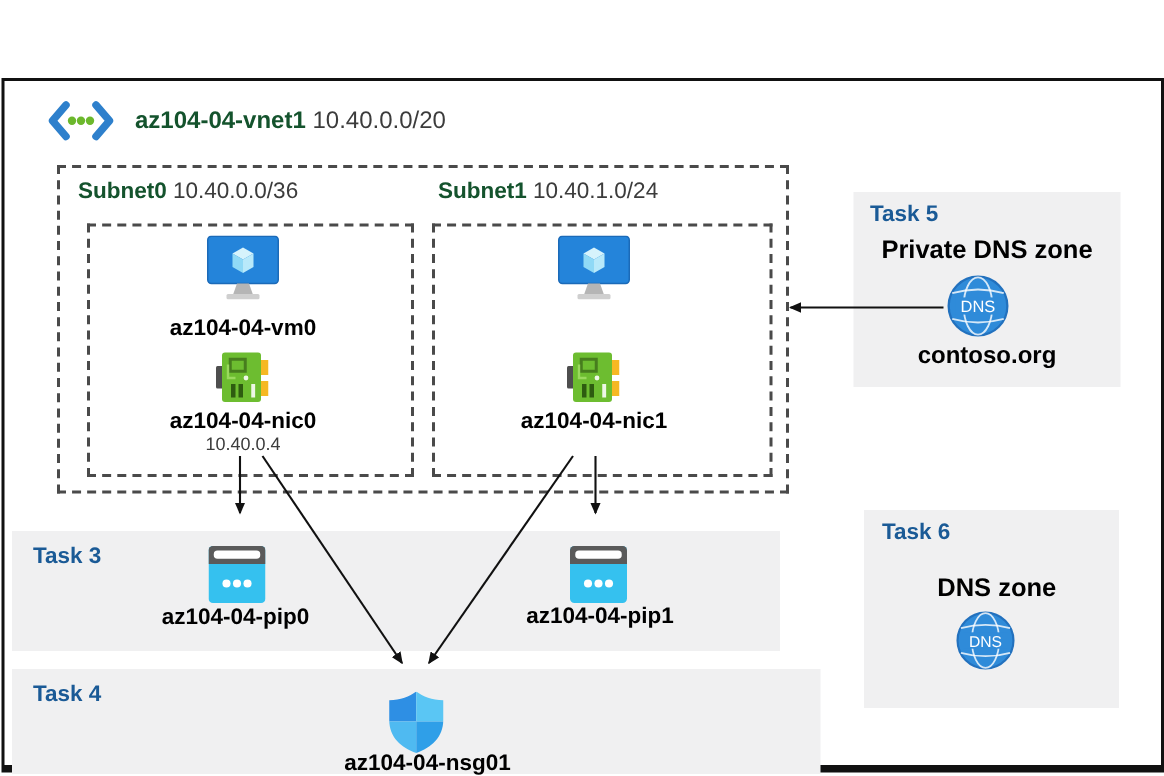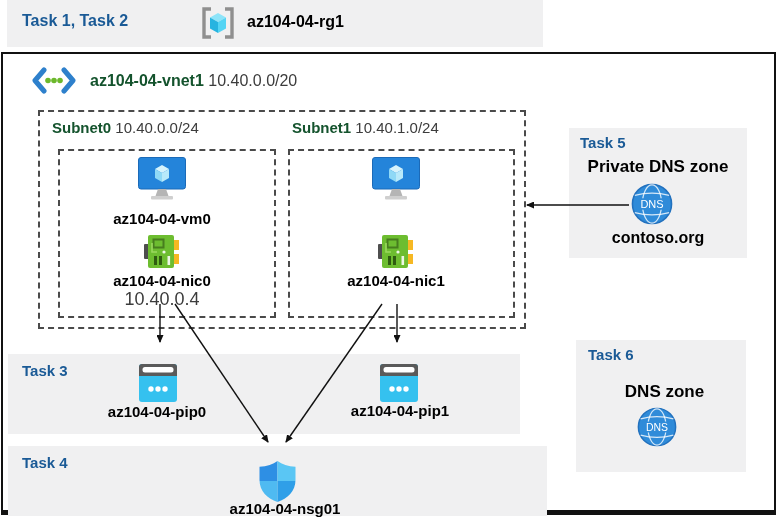--- a/index.html
+++ b/index.html
@@ -10,42 +10,29 @@
   .tasklabel{position:absolute;font-weight:bold;font-size:15px;color:#1a5a96;white-space:nowrap;}
   .bname{font-weight:bold;color:#14532d;}
   .muted{color:#3c3c3c;font-weight:normal;}
   .ctr{text-align:center;white-space:nowrap;}
   .frame{position:absolute;left:1px;top:52px;width:771px;height:456px;background:#fff;
          border:2px solid #111;border-bottom-width:5px;box-sizing:content-box;}
   .dashed{position:absolute;border:2px dashed #4a4a4a;background:transparent;}
   .lbl15{font-size:15px;font-weight:bold;}
   .lbl16{font-size:16px;font-weight:bold;}
   .lbl17{font-size:17px;font-weight:bold;}
-  .ip{font-size:18px;color:#3c3c3c;}
+  .ip{font-size:12px;color:#3c3c3c;}
   svg{display:block;}
   .overlay{position:absolute;left:0;top:0;pointer-events:none;}
 </style>
 </head>
 <body>
 
 <div class="canvas">
 
-  <div class="panel" style="left:7px;top:0;width:536px;height:47px;">
-    <span class="tasklabel" style="left:15px;top:12px;font-size:16px;">Task 1, Task 2</span>
-    <span class="abs" style="left:193px;top:6px;">
-      <svg width="36" height="34" viewBox="0 0 36 34">
-        <path d="M11 3 H4 V31 H11" fill="none" stroke="#8f8f8f" stroke-width="3.4"></path>
-        <path d="M25 3 H32 V31 H25" fill="none" stroke="#8f8f8f" stroke-width="3.4"></path>
-        <polygon points="18,7 26,11.5 18,16 10,11.5" fill="#8de4f9"></polygon>
-        <polygon points="10,11.5 18,16 18,27 10,22.5" fill="#27b4e0"></polygon>
-        <polygon points="26,11.5 18,16 18,27 26,22.5" fill="#54d4f4"></polygon>
-      </svg>
-    </span>
-    <span class="abs lbl16" style="left:240px;top:13px;">az104-04-rg1</span>
-  </div>
 
   <div class="frame"></div>
 
   <span class="abs" style="left:31px;top:67px;">
     <svg width="46" height="27" viewBox="0 0 46 27">
       <path d="M13 3 L4 13.5 L13 24" fill="none" stroke="#2e80cc" stroke-width="5" stroke-linecap="round" stroke-linejoin="round"></path>
       <path d="M33 3 L42 13.5 L33 24" fill="none" stroke="#2e80cc" stroke-width="5" stroke-linecap="round" stroke-linejoin="round"></path>
       <circle cx="17" cy="13.5" r="2.8" fill="#6cb82c"></circle>
       <circle cx="23" cy="13.5" r="2.8" fill="#6cb82c"></circle>
       <circle cx="29" cy="13.5" r="2.8" fill="#6cb82c"></circle>
@@ -53,21 +40,21 @@
   </span>
   <span class="abs" style="left:90px;top:72px;font-size:16px;white-space:nowrap;">
     <span class="bname">az104-04-vnet1</span>
     <span class="muted">10.40.0.0/20</span>
   </span>
 
   <div class="dashed" style="left:38px;top:110px;width:484px;height:215px;"></div>
 
   <span class="abs" style="left:52px;top:119px;font-size:15px;white-space:nowrap;">
     <span class="bname">Subnet0</span>
-    <span class="muted">10.40.0.0/24</span>
+    <span class="muted">10.40.0.0/36</span>
   </span>
   <div class="dashed" style="left:58px;top:149px;width:214px;height:165px;"></div>
   <span class="abs" style="left:138px;top:157px;">
     <svg width="48" height="45" viewBox="0 0 48 45">
       <rect x="0.5" y="0.5" width="47" height="31.5" rx="2.5" fill="#2484da" stroke="#1b6ab8"></rect>
       <polygon points="24,8 31,12 24,16 17,12" fill="#d6f3fc"></polygon>
       <polygon points="17,12 24,16 24,25 17,21" fill="#8fd9f6"></polygon>
       <polygon points="31,12 24,16 24,25 31,21" fill="#b8e9fa"></polygon>
       <polygon points="20,32 28,32 30.5,39 17.5,39" fill="#b5b5b5"></polygon>
       <rect x="13" y="39" width="22" height="3.5" rx="1" fill="#cfcfcf"></rect>

